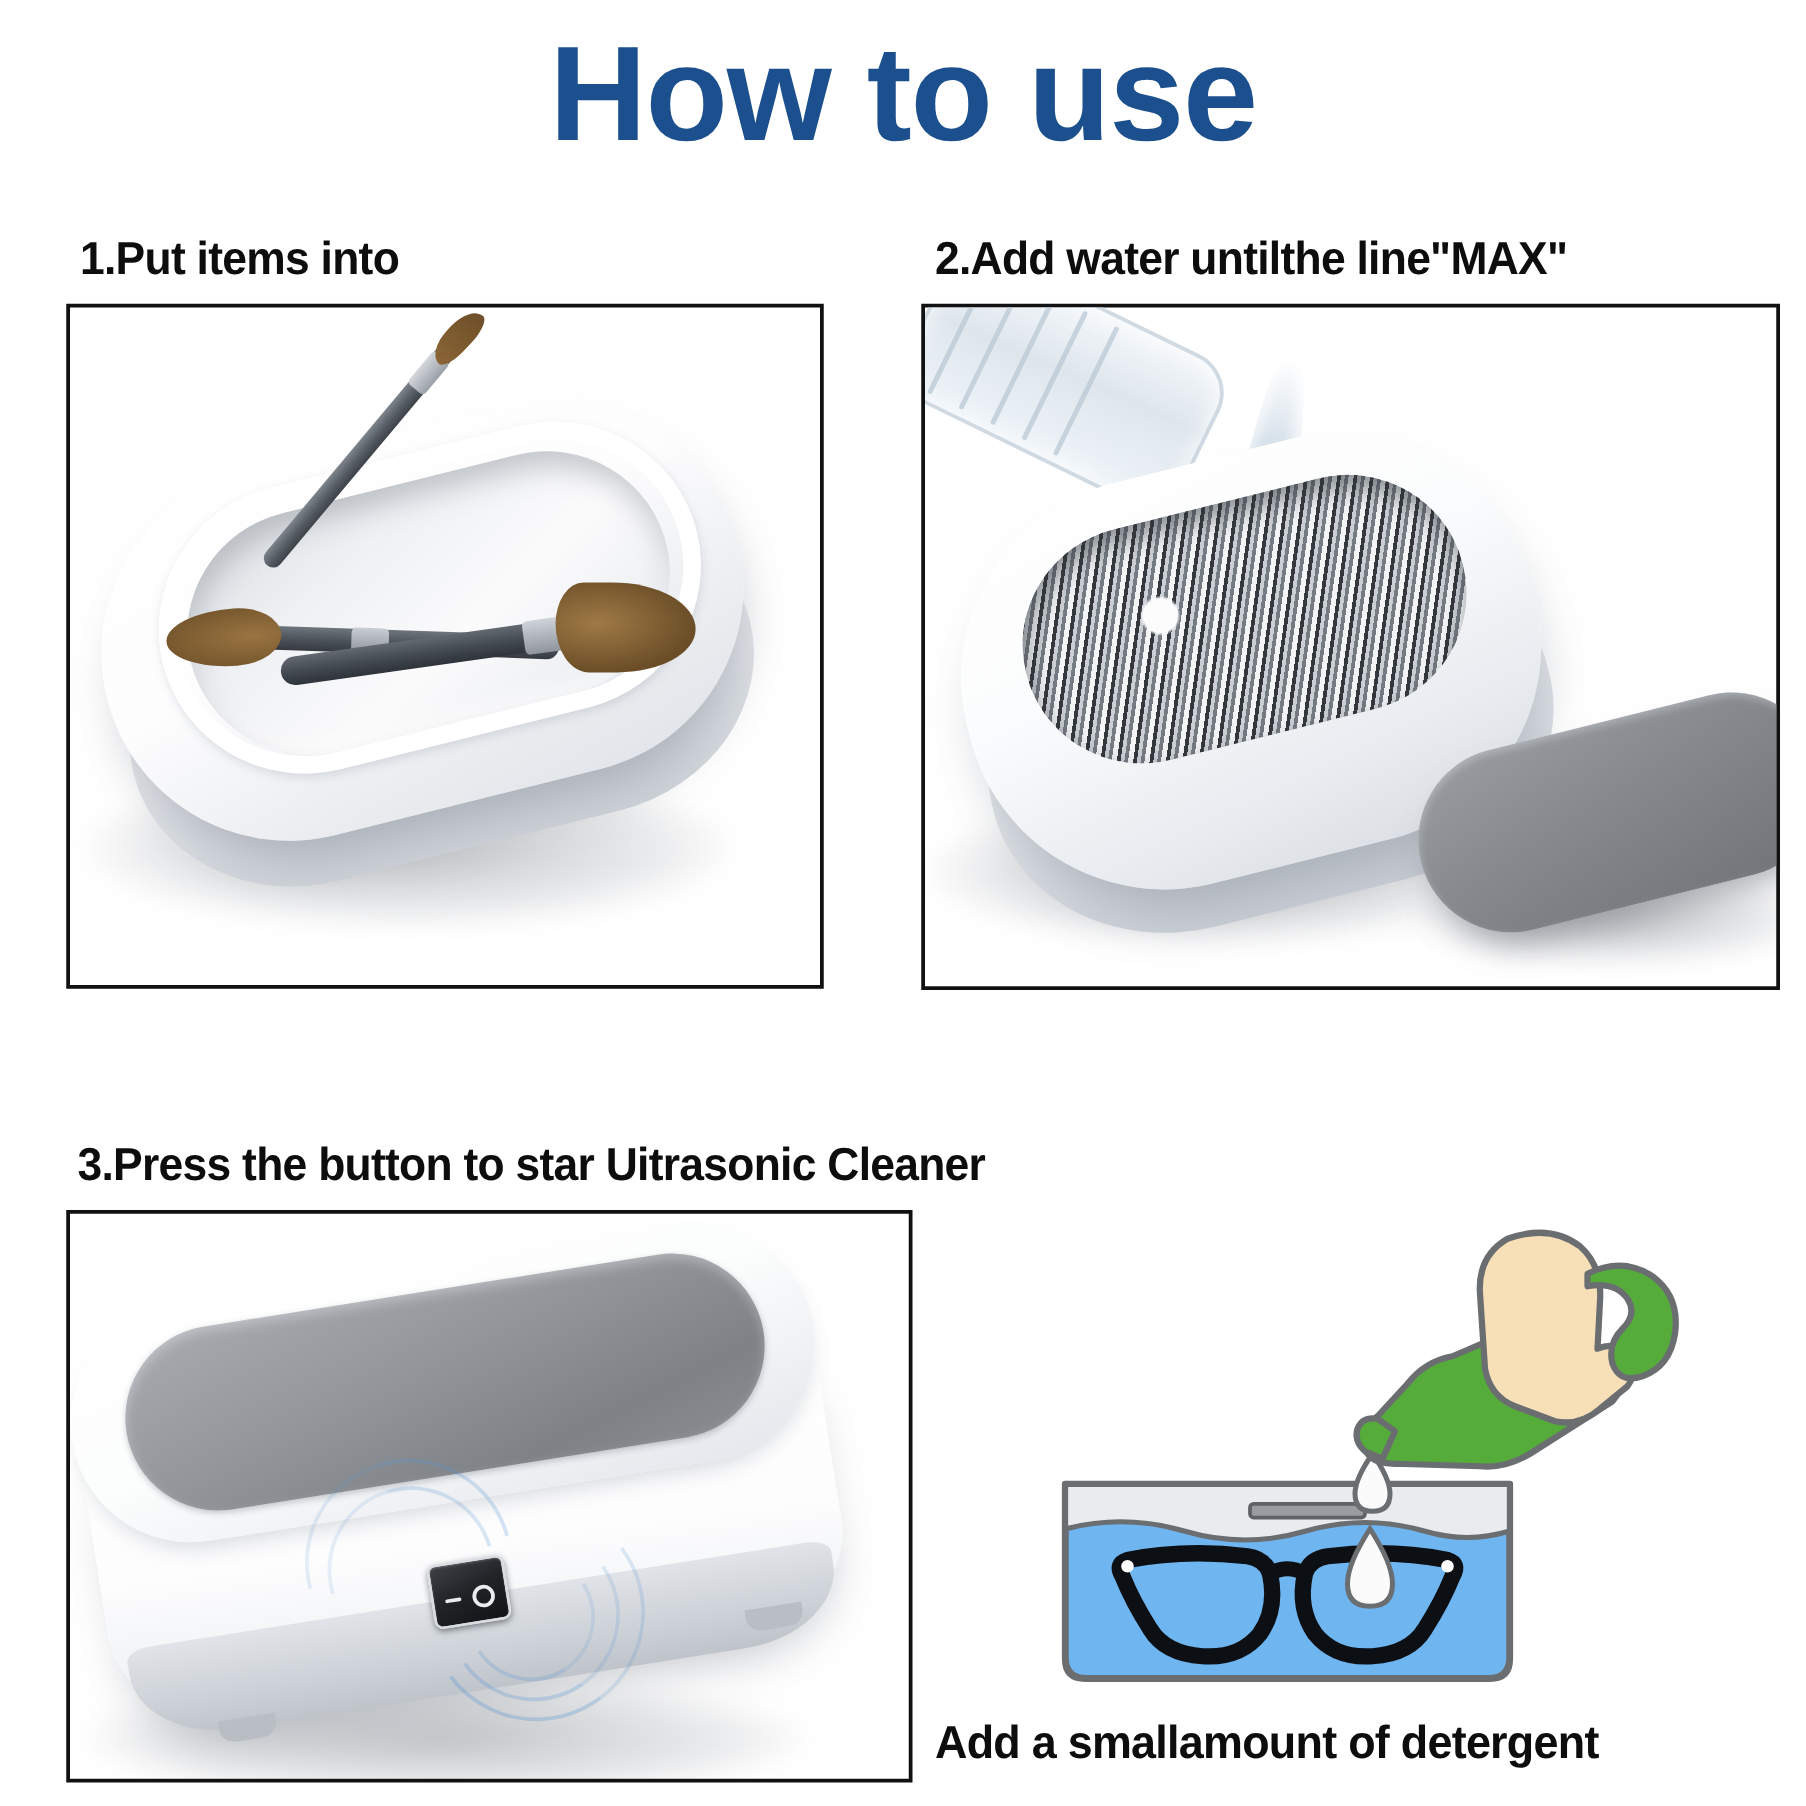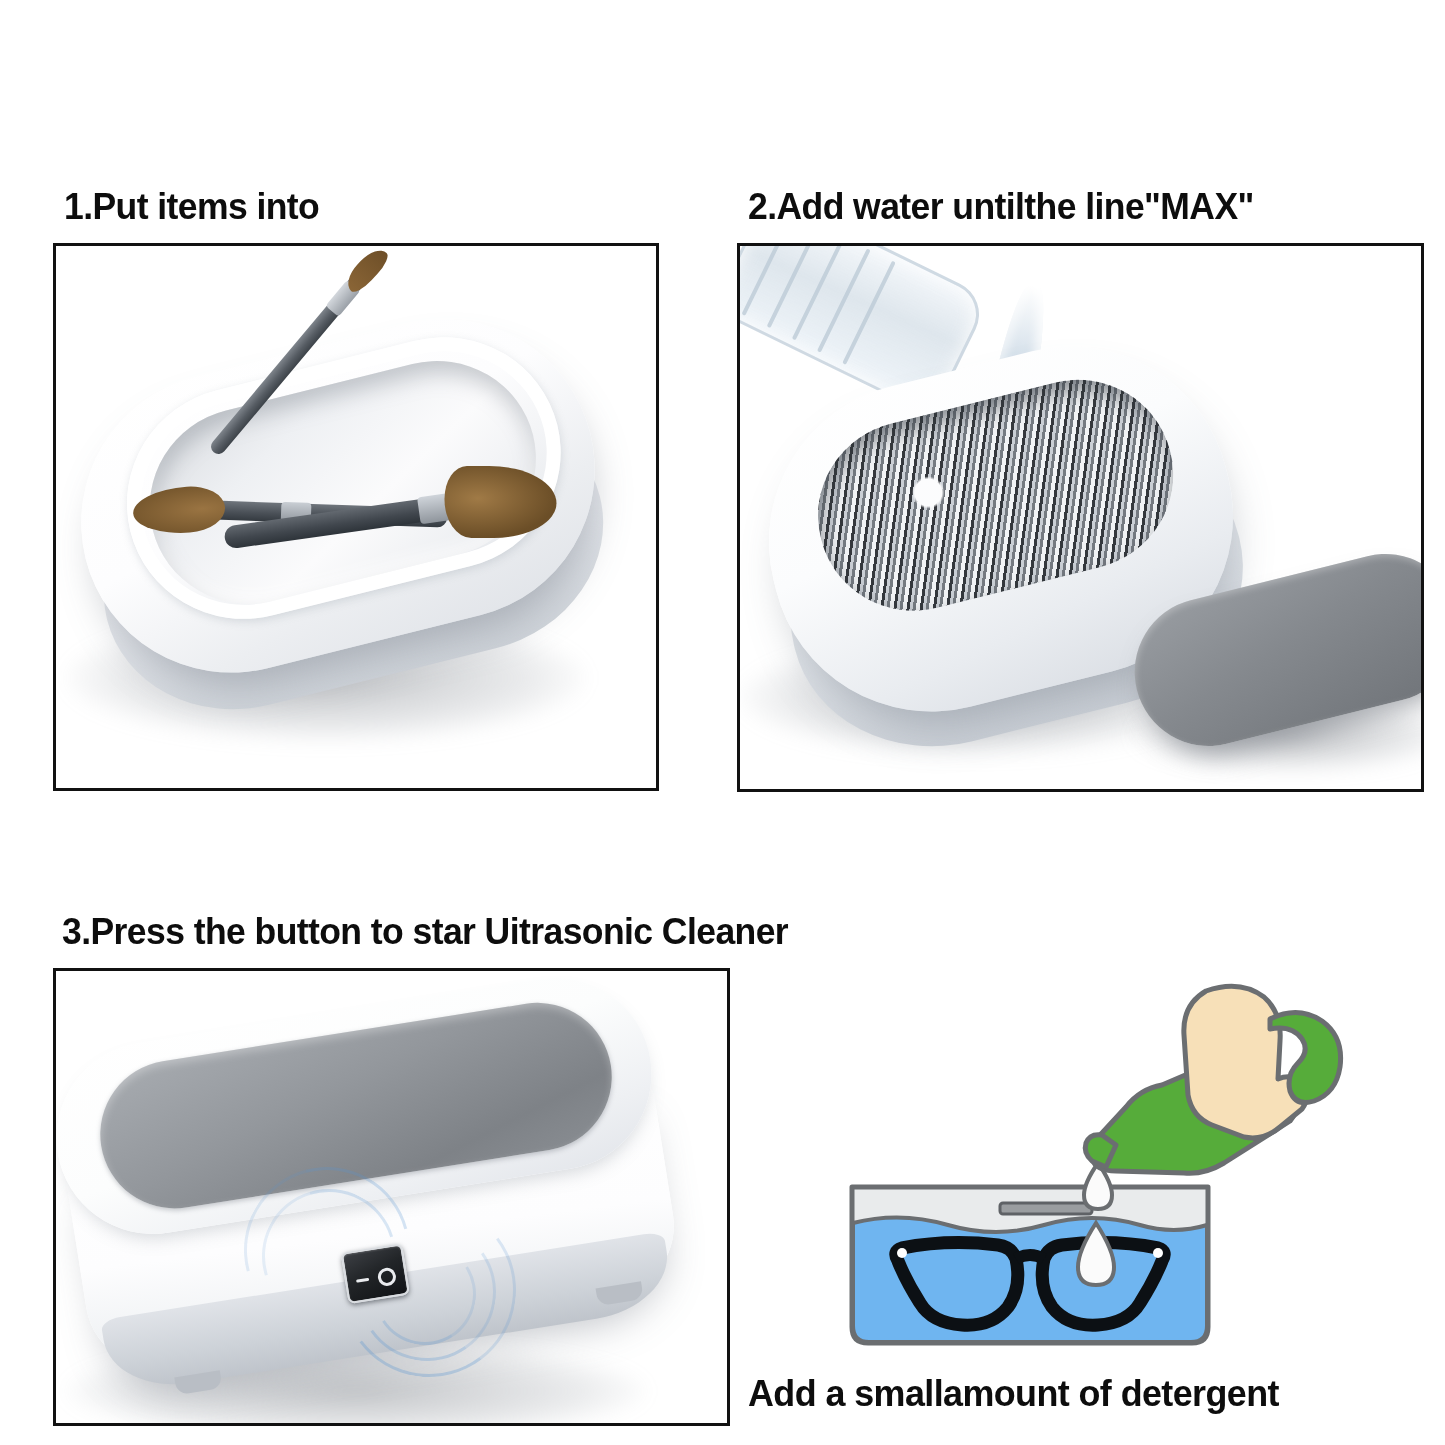--- a/index.html
+++ b/index.html
@@ -167,20 +167,21 @@
 
   
   .ill{position:absolute;left:840px;top:975px;width:560px;height:390px;}
   .ill svg{display:block;width:100%;height:100%;}
 </style>
 </head>
 <body>
 
 <div class="sheet">
 
+  <div class="title">How to use</div>
 
   <div class="step-head" id="h1">1.Put items into</div>
 
   <div class="panel" id="p1">
     <div class="scene">
 
       <div class="shadow-blob" style="left:10px;top:368px;width:520px;height:128px;"></div>
 
       <div class="tub-body">
         <div class="tub-base"></div>

